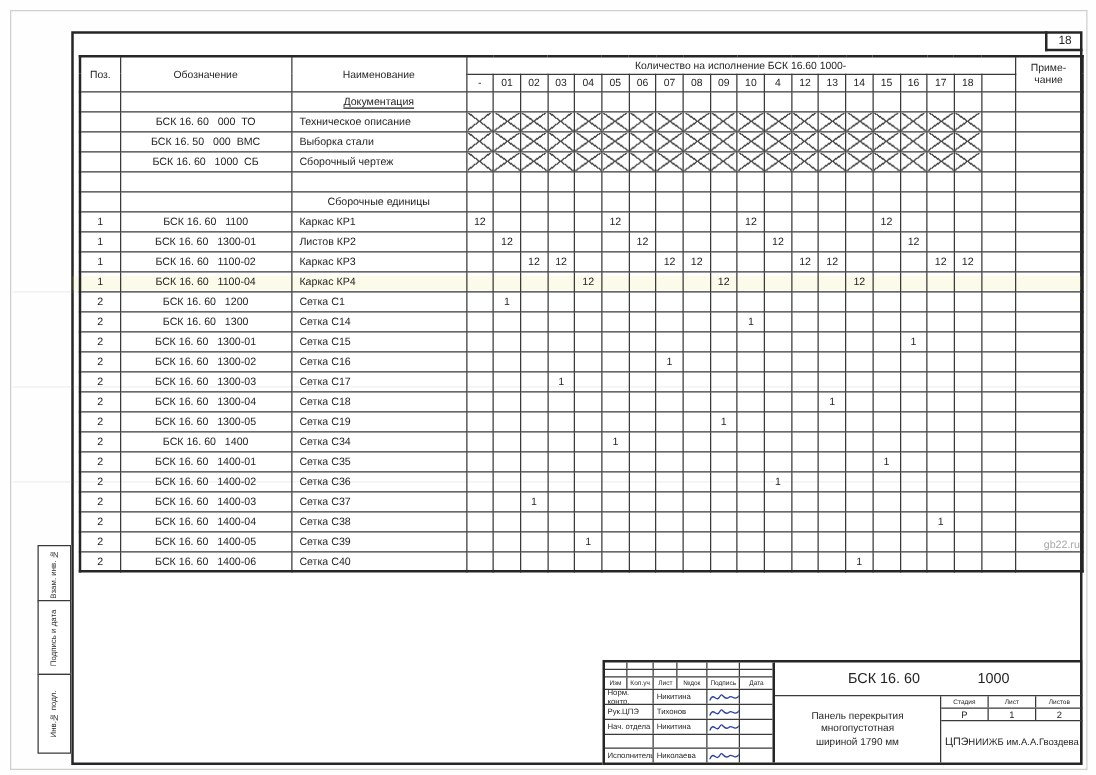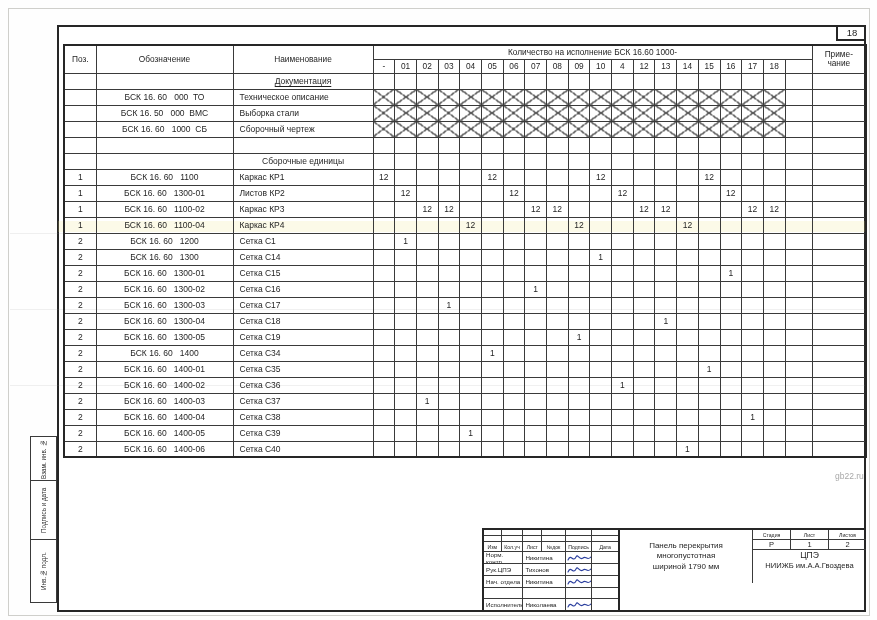--- a/index.html
+++ b/index.html
@@ -62,25 +62,25 @@
   .tb-bottom{display:flex;height:53px;}
   .tb-title{width:133px;border-right:1px solid #3a3a3a;box-sizing:border-box;display:flex;
       flex-direction:column;align-items:center;justify-content:center;font-size:8px;line-height:1.3;}
   .tb-sl{flex:1;}
   .sl-row{display:flex;height:10px;border-bottom:1px solid #3a3a3a;box-sizing:border-box;}
   .sl-cell{flex:1;border-right:1px solid #3a3a3a;box-sizing:border-box;display:flex;
       align-items:center;justify-content:center;overflow:hidden;}
   .sl-cell:last-child{border-right:none;}
   .sl-h .sl-cell{font-size:5.2px;}
   .sl-v .sl-cell{font-size:7.5px;}
-  .sl-org{height:33px;display:flex;flex-direction:column;align-items:center;justify-content:flex-start;line-height:1.25;}
+  .sl-org{height:33px;display:flex;flex-direction:row;align-items:center;justify-content:center;line-height:1.25;}
   .org1{font-size:8.6px;}
   .org2{font-size:7.6px;}
 
-  .watermark{position:absolute;left:835px;top:430px;font-size:8.5px;color:#a8a8a8;margin-top:41px;}
+  .watermark{position:absolute;left:835px;top:430px;font-size:8.5px;color:#a8a8a8;}
 </style>
 </head>
 <body>
 
 <div class="sheet">
   <div class="outer-edge"></div>
   <div class="frame"></div>
 
   <div class="streak" style="top:233px"></div>
   <div class="streak" style="top:309px"></div>
@@ -857,20 +857,24 @@
           <div class="tb-cell sc" style="width: 43px;">Николаева</div>
           <div class="tb-cell sc" style="width: 27px;">
             <svg class="sig" width="26" height="12" viewBox="0 0 26 12">
               <path d="M1 8 C4 1 6 11 9 5 C11 1 12 9 16 6 C19 3 20 10 25 4" fill="none" stroke="#2b3f9e" stroke-width="1.1" stroke-linecap="round"></path>
             </svg>
           </div>
           <div class="tb-cell sc" style="width: 26px;"></div>
         </div>
       </div>
     <div class="tb-right">
+      <div class="tb-doc">
+        <span>БСК 16. 60</span>
+        <span>1000</span>
+      </div>
       <div class="tb-bottom">
         <div class="tb-title">
           <div>Панель перекрытия</div>
           <div>многопустотная</div>
           <div>шириной  1790 мм</div>
         </div>
         <div class="tb-sl">
           <div class="sl-row sl-h">
               <div class="sl-cell">Стадия</div>
               <div class="sl-cell">Лист</div>

